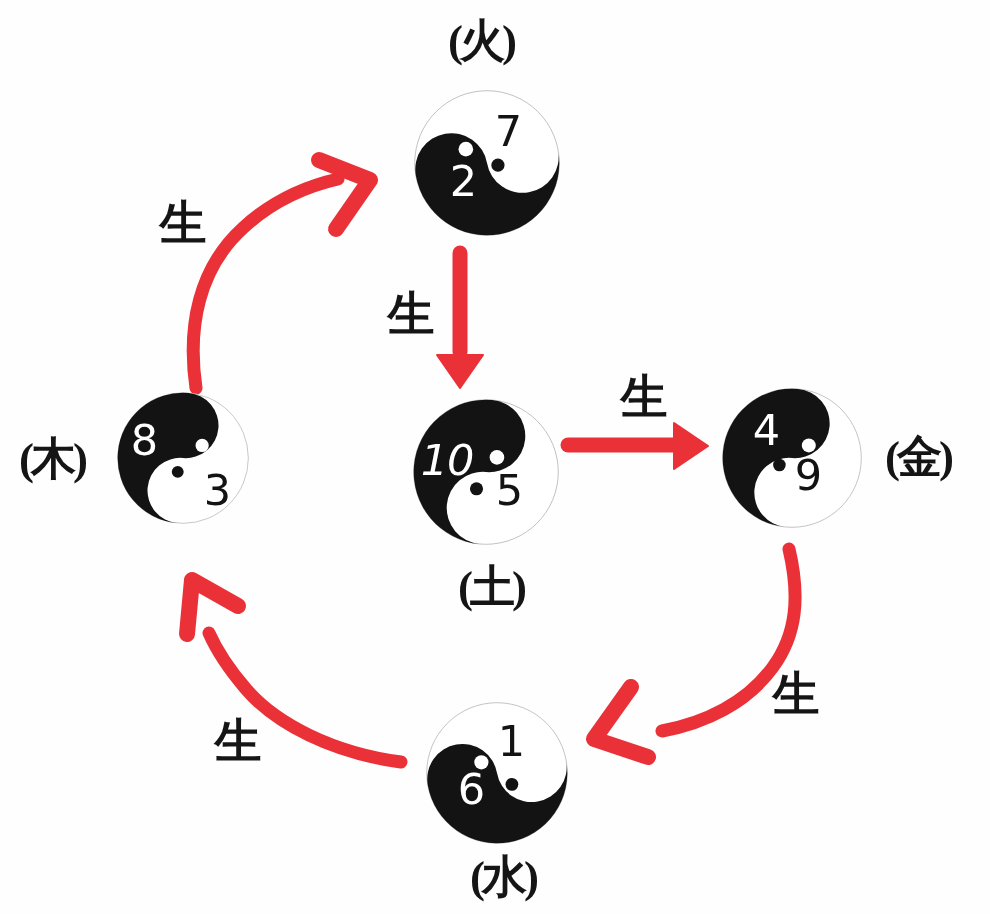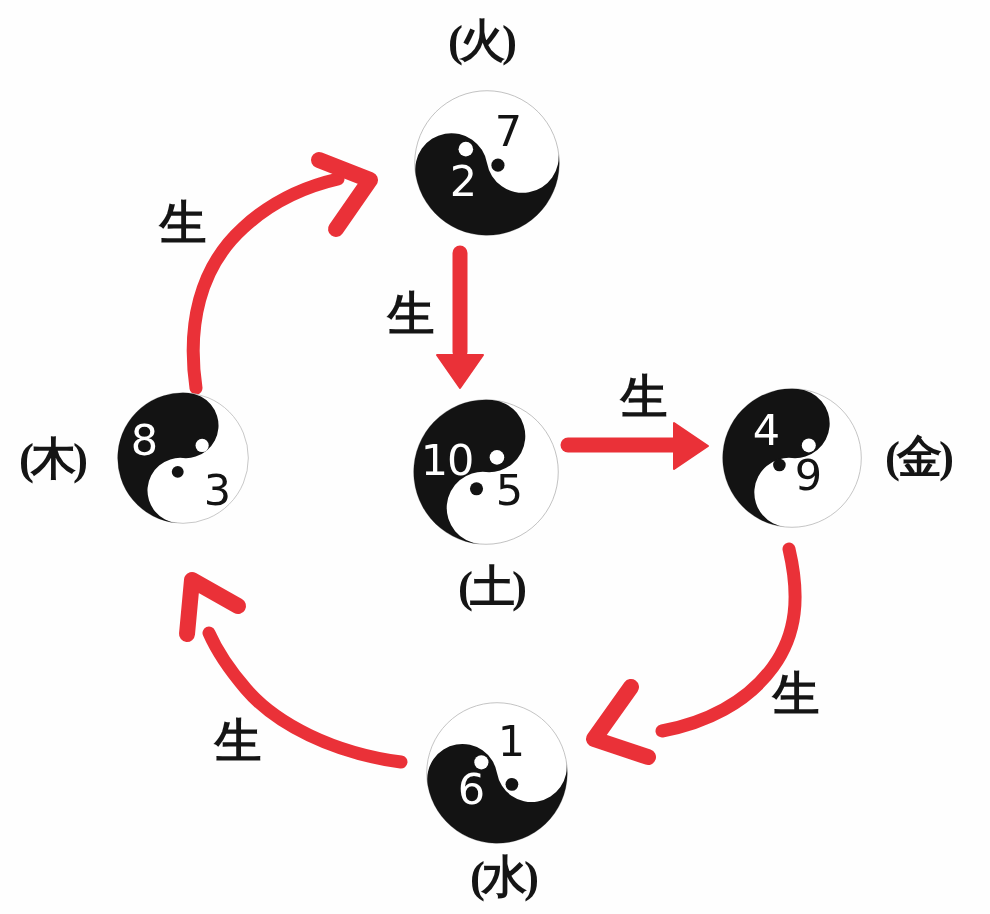--- a/index.html
+++ b/index.html
@@ -109,21 +109,21 @@
       <circle cx="21" cy="16" r="9" fill="#131313"></circle>
     </svg>
   </div>
 
   <span class="num dark" style="left:508px;top:131px;">7</span>
   <span class="num light" style="left:463px;top:181px;">2</span>
 
   <span class="num light" style="left:144px;top:440px;">8</span>
   <span class="num dark" style="left:217px;top:490px;">3</span>
 
-  <span class="num light" style="left:447px;top:460px;">10</span>
+  <span class="num light" style="left:447px;top:460px;font-style:italic;">10</span>
   <span class="num dark" style="left:509px;top:490px;">5</span>
 
   <span class="num light" style="left:766px;top:430px;">4</span>
   <span class="num dark" style="left:808px;top:475px;">9</span>
 
   <span class="num dark" style="left:511px;top:741px;">1</span>
   <span class="num light" style="left:471px;top:789px;">6</span>
 
   <span class="elabel" style="left:481px;top:41px;">(火)</span>
   <span class="elabel" style="left:52px;top:459px;">(木)</span>

